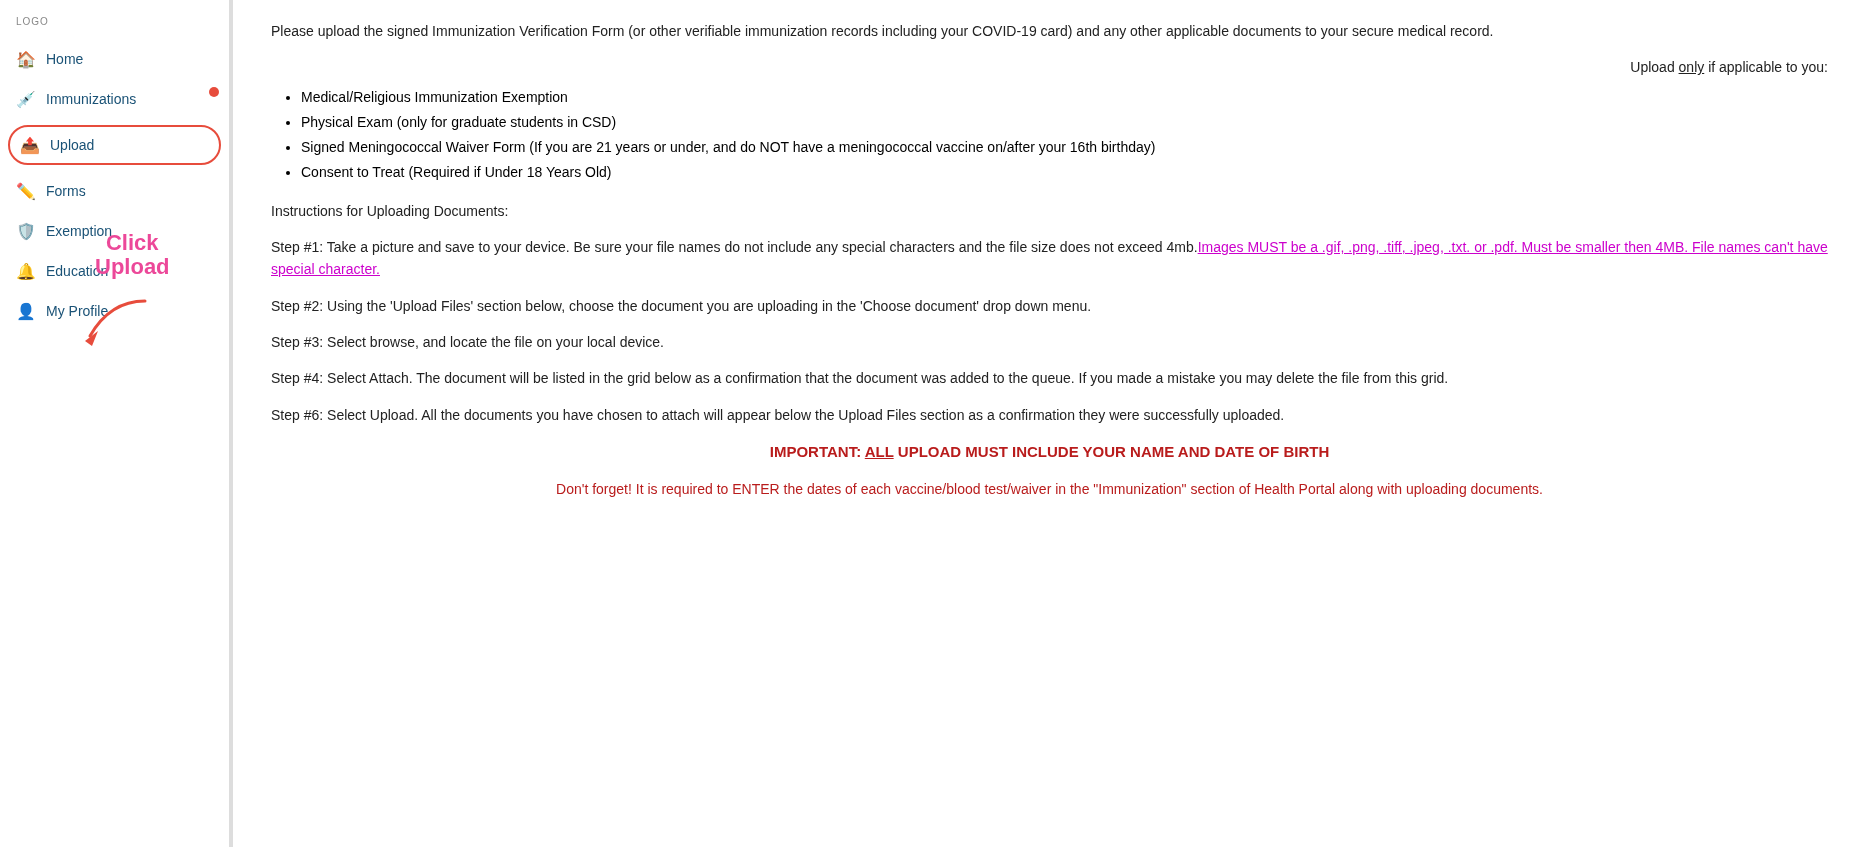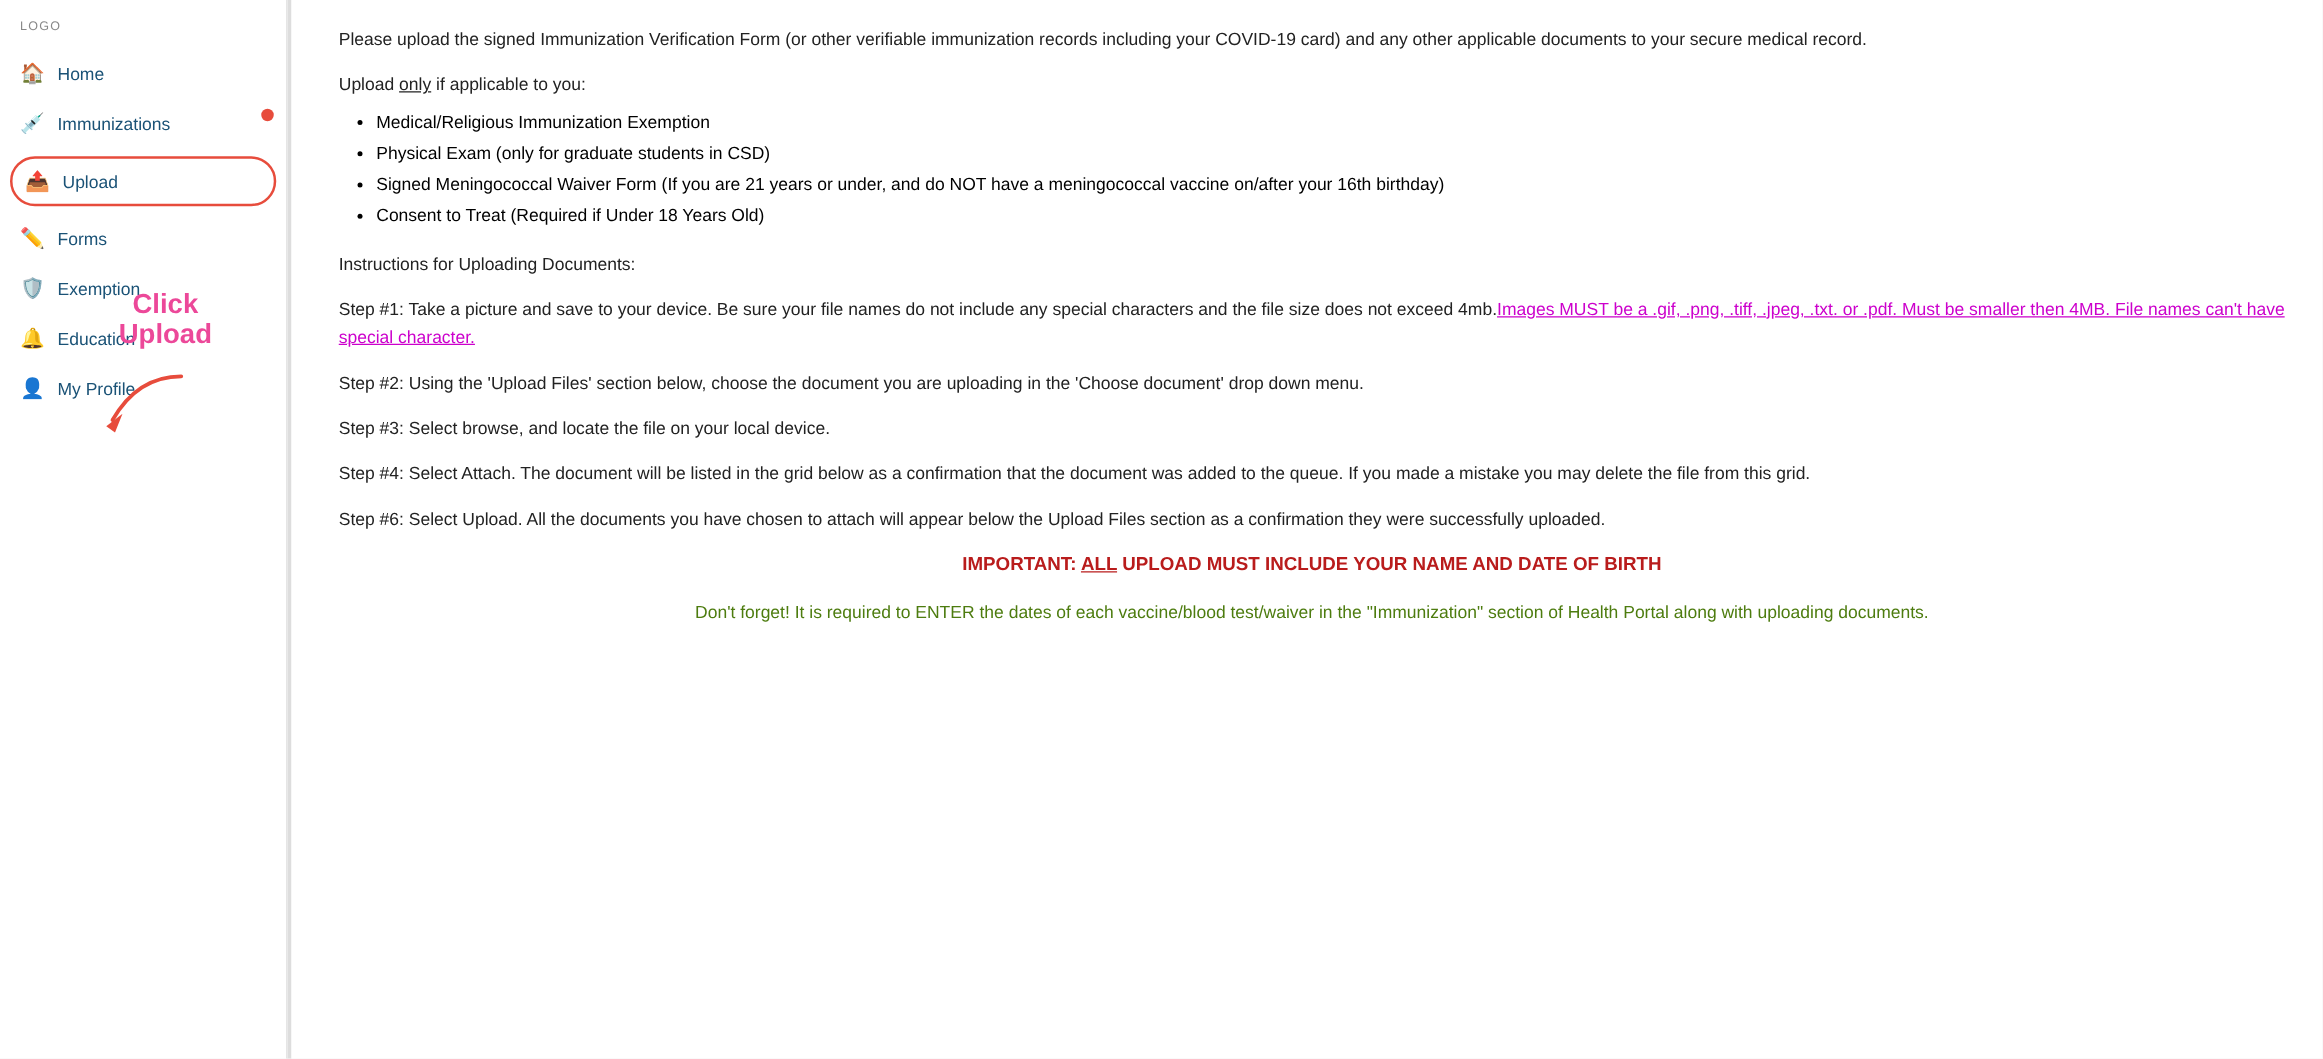--- a/index.html
+++ b/index.html
@@ -106,26 +106,27 @@
     .content-para.important-red {
       color: #b91c1c;
       font-weight: bold;
       text-align: center;
       font-size: 15px;
     }
     .content-para.important-red u {
       text-decoration: underline;
     }
     .content-para.reminder-red {
-      color: #4d7c0f;
+      color: #b91c1c;
       text-align: center;
       font-size: 14px;
     }
     .upload-only-line {
       margin-bottom: 6px;
+      text-align: right;
     }
     .upload-only-line u {
       text-decoration: underline;
     }
     ul.doc-list {
       margin: 0 0 14px 30px;
       line-height: 1.8;
     }
     .magenta-highlight {
       color: #cc00cc;

